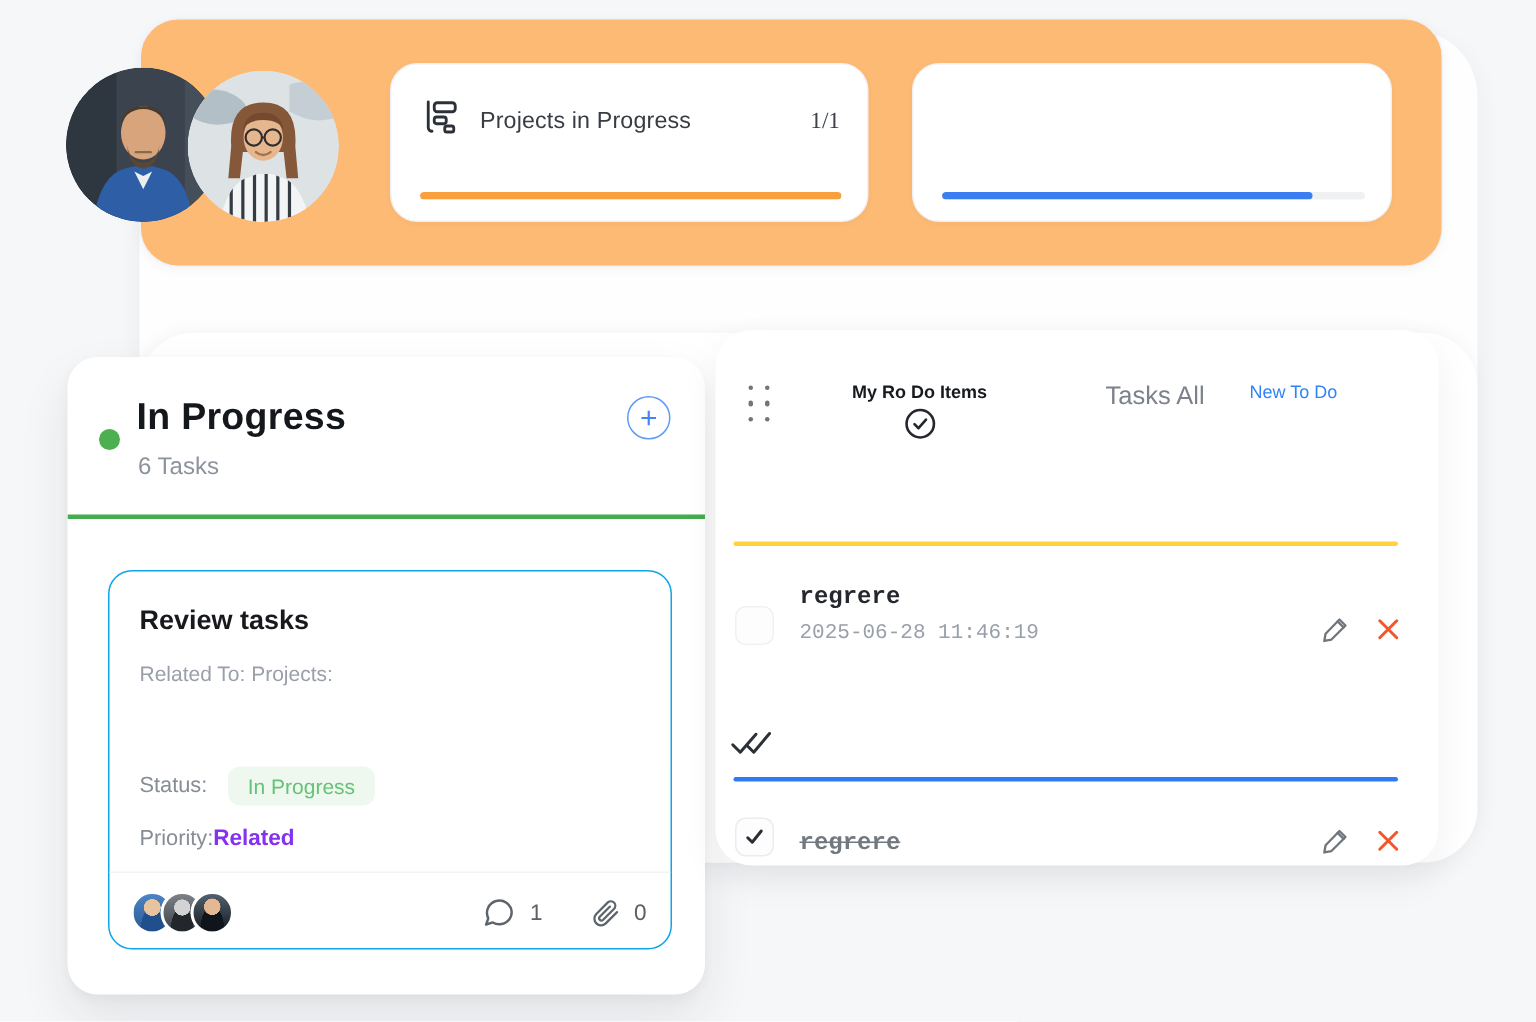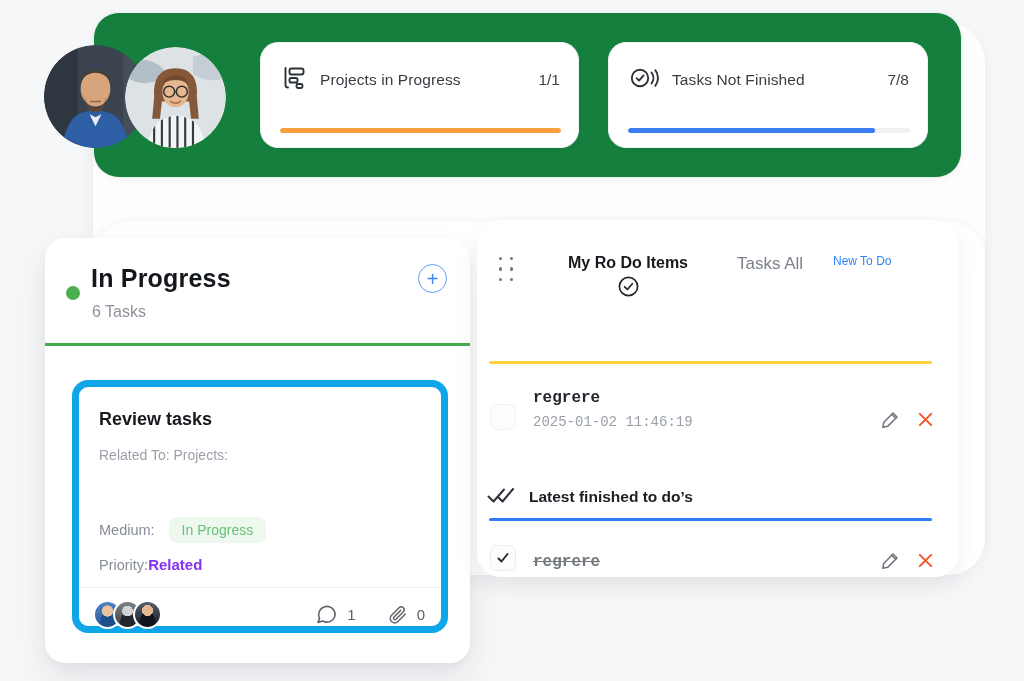--- a/index.html
+++ b/index.html
@@ -21,34 +21,34 @@
   }
   .board-back {
     left:93px; top:222px; width:892px; height:353px;
     background:#fff; border-radius:36px;
     box-shadow:0 -3px 10px rgba(30,38,52,.03);
   }
 
   
   .top-card {
     left:93px; top:12px; width:869px; height:166px;
-    background:#15803d; border:1px solid #f0f1f4; border-radius:26px;
+    background:#fdba74; border:1px solid #f0f1f4; border-radius:26px;
     box-shadow:0 2px 8px rgba(30,38,52,.04);
   }
   .stat-card {
     position:absolute; top:29px; height:106px; width:319px;
     background:#fff; border:1px solid #f0f1f4; border-radius:18px;
     box-shadow:0 1px 4px rgba(30,38,52,.03);
     padding:22px 18px 0 20px;
   }
   .stat-card.s1 { left:166px; }
   .stat-card.s2 { left:514px; width:320px; }
   .stat-row { display:flex; align-items:center; gap:13px; }
   .stat-label { flex:1; font-size:15.5px; font-weight:500; color:#383d44; letter-spacing:.1px; }
-  .stat-value { font-size:15.5px; color:#3e434a; }
+  .stat-value { font-size:15.5px; color:#3e434a;font-family:Liberation Serif, serif; }
   .bar-track {
     position:absolute; left:19px; right:17px; bottom:14px; height:5px;
     background:#f0f1f3; border-radius:3px; overflow:hidden;
   }
   .bar-fill { height:100%; border-radius:3px; }
 
   
   .avatar-big { border-radius:50%; overflow:hidden; }
   .avatar-man   { left:44px; top:45px; width:103px; height:103px; }
   .avatar-woman { left:125px; top:47px; width:101px; height:101px; }
@@ -66,21 +66,21 @@
   .add-btn {
     left:373px; top:26px; width:29px; height:29px; border-radius:50%;
     border:1.6px solid #5b9cf8; color:#4285f4; background:#fff;
     display:flex; align-items:center; justify-content:center;
     font-size:20px; line-height:1; font-weight:300; cursor:pointer;
   }
   .col-underline { left:0; top:105px; width:100%; height:3px; }
 
   .task-card {
     left:27px; top:142px; width:376px; height:253px;
-    background:#fff; border:7px solid #0ea5e9; border-radius:16px;
+    background:#fff; border:1px solid #0ea5e9; border-radius:16px;
   }
   .task-title { left:20px; top:22px; font-size:18px; font-weight:700; color:#17191d; }
   .task-related-label { left:20px; top:60px; font-size:14px; color:#9aa0a9; }
   .task-related-value { left:20px; top:87px; font-size:14.5px; font-weight:600; color:#24282e; }
   .task-field-label { font-size:14.5px; color:#878d96; }
   .status-row { left:20px; top:130px; display:flex; align-items:center; gap:14px; }
   .status-badge { font-size:14px; font-weight:500; padding:5px 13px; border-radius:8px; }
   .priority-row { left:20px; top:169px; display:flex; align-items:center; }
   .priority-value { font-size:15px; font-weight:600; }
   .task-divider { left:0; top:200px; width:100%; height:1px; background:#f2f3f6; }
@@ -113,21 +113,21 @@
     box-shadow:0 10px 26px rgba(30,38,52,.06);
     overflow:hidden;
   }
   .drag-handle {
     left:18px; top:33px; width:22px; height:32px;
     display:grid; grid-template-columns:repeat(2,1fr); grid-template-rows:repeat(3,1fr);
     justify-items:center; align-items:center; cursor:grab;
   }
   .drag-dot { width:3.6px; height:3.6px; border-radius:50%; background:#70767e; }
   .todo-title-block { left:91px; top:34px; display:flex; flex-direction:column; align-items:center; gap:2px; }
-  .todo-title { font-size:16px; font-weight:600; color:#16191d; }
+  .todo-title { font-size:12px; font-weight:600; color:#16191d; }
   .view-all { left:260px; top:34px; font-size:17px; color:#7c828b; cursor:pointer; }
   .new-todo { left:356px; top:34px; font-size:12px; font-weight:500; cursor:pointer; }
 
   .sec-header { display:flex; align-items:center; gap:13px; left:12px; }
   .sec-label { font-size:15.5px; font-weight:600; color:#1b1e23; }
   .sec-line { left:12px; width:443px; height:3px; border-radius:2px; }
 
   .todo-row { left:13px; width:444px; display:flex; align-items:flex-end;font-family:Liberation Mono, monospace; }
   .todo-checkbox {
     width:26px; height:26px; border-radius:7px; background:#fdfdfe;
@@ -161,32 +161,20 @@
       </span>
       <span class="stat-label">Projects in Progress</span>
       <span class="stat-value">1/1</span>
     </div>
     <div class="bar-track">
       <div class="bar-fill" style="background: rgb(249, 160, 60); width: 100%;"></div>
     </div>
   </div>
 
   <div class="stat-card s2">
-    <div class="stat-row">
-      <span class="icon-wrap">
-        <svg width="30" height="26" viewBox="0 0 30 26" fill="none" stroke="#2c3138" stroke-width="1.9" stroke-linecap="round" stroke-linejoin="round">
-          <circle cx="11" cy="13" r="8.2"></circle>
-          <path d="M7.6 13.2l2.4 2.4 4.6-5.2"></path>
-          <path d="M22.5 7.5a8.8 8.8 0 0 1 0 11"></path>
-          <path d="M26.3 5.2a12.6 12.6 0 0 1 0 15.6"></path>
-        </svg>
-      </span>
-      <span class="stat-label">Tasks Not Finished</span>
-      <span class="stat-value">7/8</span>
-    </div>
     <div class="bar-track">
       <div class="bar-fill" style="background: rgb(59, 126, 242); width: 87.5%;"></div>
     </div>
   </div>
 </div>
 
 <div class="abs avatar-big avatar-man">
   <svg width="103" height="103" viewBox="0 0 104 104">
     <defs>
         <clipPath id="cm">
@@ -240,21 +228,21 @@
   <div class="abs col-title">In Progress</div>
   <div class="abs col-count">6 Tasks</div>
   <div class="abs add-btn">+</div>
   <div class="abs col-underline" style="background: rgb(67, 173, 78);"></div>
 
   <div class="abs task-card">
     <div class="abs task-title">Review tasks</div>
     <div class="abs task-related-label">Related To: Projects:</div>
 
     <div class="abs status-row">
-      <span class="task-field-label">Medium:</span>
+      <span class="task-field-label">Status:</span>
       <span class="status-badge" style="color: rgb(102, 194, 118); background: rgb(238, 248, 239);">In Progress</span>
     </div>
     <div class="abs priority-row">
       <span class="task-field-label">Priority:</span>
       <span class="priority-value" style="color: rgb(132, 49, 242);">Related</span>
     </div>
 
     <div class="abs task-divider"></div>
 
     <div class="abs task-footer">
@@ -304,21 +292,21 @@
 
   <span class="abs view-all">Tasks All</span>
   <span class="abs new-todo" style="color: rgb(47, 133, 247);">New To Do</span>
 
   <div class="abs sec-line" style="top: 141px; background: rgb(255, 210, 62);"></div>
 
   <div class="abs todo-row" style="top:169px;">
     <span class="todo-checkbox"></span>
     <span class="todo-texts">
       <div class="todo-item-title">regrere</div>
-      <div class="todo-time">2025-01-02 11:46:19</div>
+      <div class="todo-time">2025-06-28 11:46:19</div>
     </span>
     <span class="row-actions">
       <span class="icon-btn">
         <svg width="21" height="21" viewBox="0 0 22 22" fill="none" stroke="#6f757d" stroke-width="1.6" stroke-linecap="round" stroke-linejoin="round">
           <path d="M13.6 4.2l4.2 4.2L8 18.2l-5 1 .9-5.1z"></path>
           <path d="M12.3 5.5l4.2 4.2"></path>
         </svg>
       </span>
       <span class="icon-btn">
         <svg width="17" height="17" viewBox="0 0 18 18" fill="none" stroke="#F4562A" stroke-width="2.1" stroke-linecap="round">
@@ -328,21 +316,20 @@
     </span>
   </div>
 
   <div class="abs sec-header" style="top:263px; left:9px;">
     <span>
       <svg width="30" height="24" viewBox="0 0 30 24" fill="none" stroke="#2c3138" stroke-width="2" stroke-linecap="round" stroke-linejoin="round">
         <path d="M2.5 13.5l5 5L18 6.5"></path>
         <path d="M12.5 14.5l4 4L27 6"></path>
       </svg>
     </span>
-    <span class="sec-label">Latest finished to do’s</span>
   </div>
   <div class="abs sec-line" style="top: 298px; background: rgb(46, 124, 245);"></div>
 
   <div class="abs todo-row" style="top:325px;">
     <span class="todo-checkbox checked">
       <svg width="14" height="14" viewBox="0 0 14 14" fill="none" stroke="#2b2f35" stroke-width="2" stroke-linecap="round" stroke-linejoin="round">
         <path d="M2.5 7.5l3 3 6-7.5"></path>
       </svg>
     </span>
     <span class="todo-texts">

